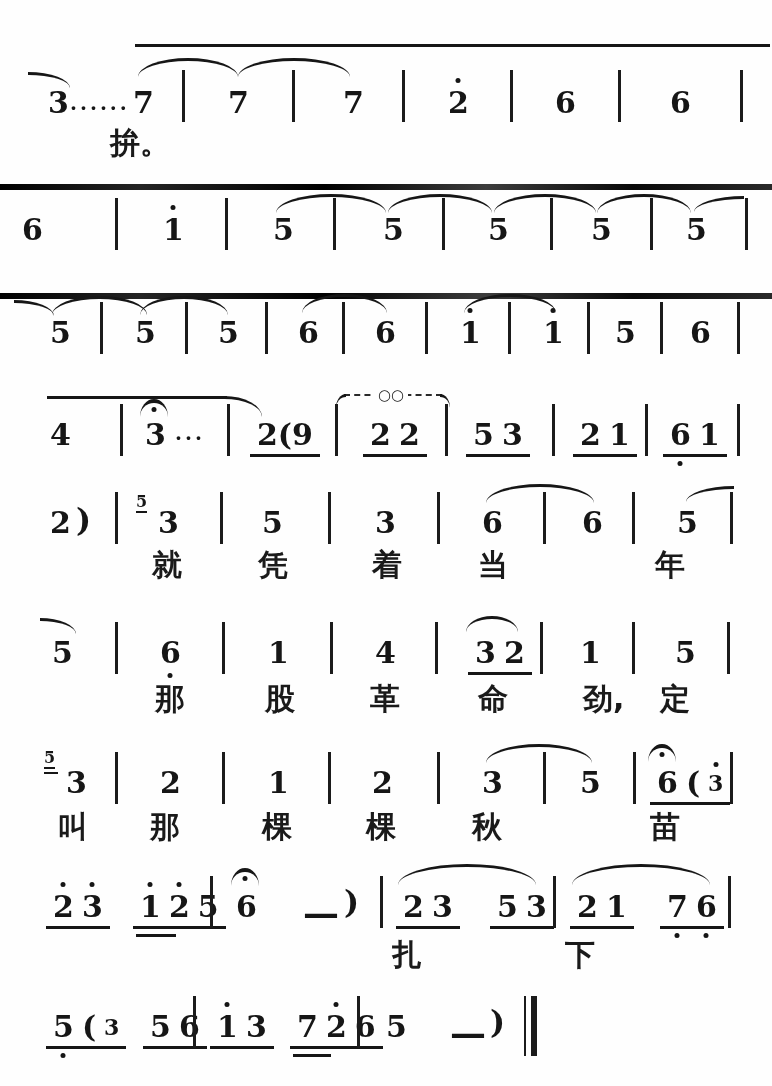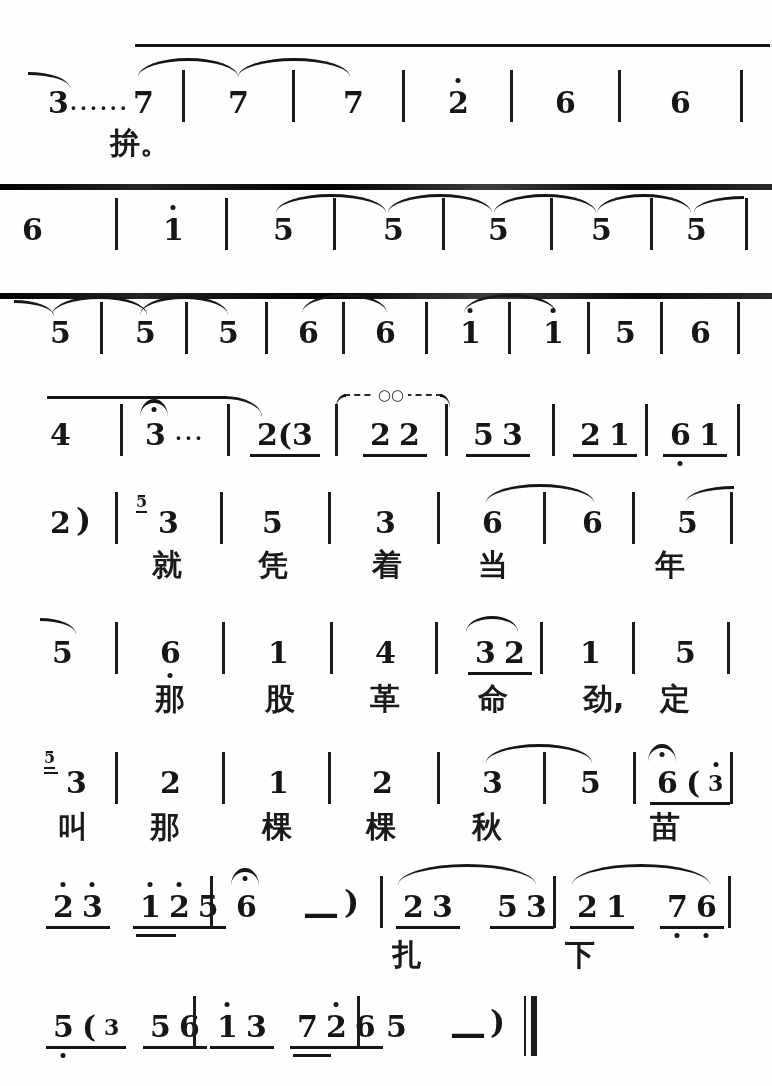--- a/index.html
+++ b/index.html
@@ -114,21 +114,21 @@
   <div class="bar" style="left:660px;top:302px;"></div>
   <div class="bar" style="left:737px;top:302px;"></div>
 
   <div class="hline" style="left:47px;top:396px;width:180px;"></div>
   <div class="arcDR" style="left:224px;top:396px;width:38px;height:18px;"></div>
   <span class="n" style="left:50px;top:420px;"><span class="ch">4</span></span>
   <div class="ferm" style="left:140px;top:399px;"></div>
   <span class="n" style="left:145px;top:420px;"><span class="ch">3</span></span>
   <span class="dots" style="left:175px;top:428px;">···</span>
   <div class="grp" style="left:250px;top:420px;">
-      <span class="ch">2(3</span>
+      <span class="ch">2(9</span>
     </div>
   <div class="obrk" style="left:344px;top:394px;width:98px;"></div>
   <div class="hkl" style="left:336px;top:394px;"></div>
   <div class="hkr" style="left:440px;top:394px;"></div>
   <span class="orn" style="left:374px;top:388px;">○○</span>
   <div class="grp" style="left:363px;top:420px;">
     <span class="ch">2</span>
       <span class="ch">2</span>
   </div>
   <div class="grp" style="left:466px;top:420px;">

